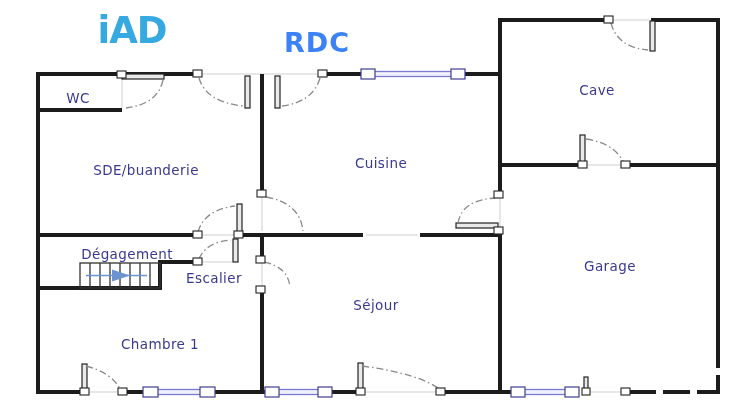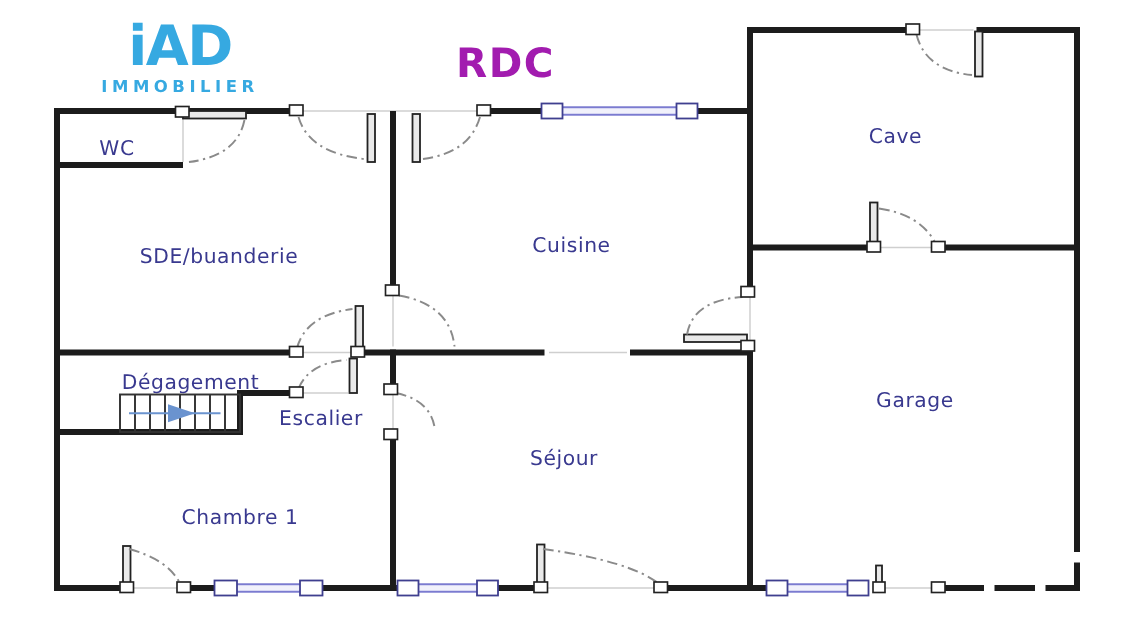--- a/index.html
+++ b/index.html
@@ -1,44 +1,43 @@
 <!DOCTYPE html>
 <html><head>
 <meta charset="utf-8">
 <style>
   html,body{margin:0;padding:0;background:#fff;}
   #stage{position:relative;width:750px;height:420px;background:#ffffff;overflow:hidden;
          font-family:"DejaVu Sans","Liberation Sans",sans-serif;}
   
-  #logo{position:absolute;left:52px;top:12px;width:136px;text-align:center;line-height:1;}
+  #logo{position:absolute;left:64px;top:12px;width:136px;text-align:center;line-height:1;}
   #logo .brand{color:#36a9e1;font-size:37px;font-weight:800;letter-spacing:-1px;font-family:"DejaVu Sans",sans-serif;}
   #logo .sub{color:#36a9e1;font-size:11px;font-weight:700;letter-spacing:3px;margin-top:3px;}
   #logo .agent{color:#8ec9ec;font-size:10.5px;font-weight:500;letter-spacing:.3px;margin-top:2px;}
-  #floor-title{position:absolute;left:304px;top:27px;color:#a21caf;font-size:27px;font-weight:800;letter-spacing:1px;
+  #floor-title{position:absolute;left:284px;top:27px;color:#3b82f6;font-size:27px;font-weight:800;letter-spacing:1px;
                font-family:"DejaVu Sans",sans-serif;}
   svg text{font-family:"DejaVu Sans","Liberation Sans",sans-serif;font-size:13.5px;fill:#39398f;letter-spacing:.4px;}
   .wall{stroke:#1c1c1c;stroke-width:4;fill:none;}
   .wall-dash{stroke:#1c1c1c;stroke-width:4;fill:none;}
   .thin{stroke:#cfcfcf;stroke-width:1;fill:none;}
   .arc{stroke:#8a8a8a;stroke-width:1.3;fill:none;stroke-dasharray:7 3 1.5 3;}
   .leaf{fill:#e9e9e9;stroke:#222;stroke-width:1.2;}
   .hinge{fill:#ffffff;stroke:#222;stroke-width:1.1;}
   .winband{fill:#f1f1fb;stroke:#7b7bd0;stroke-width:1.3;}
   .winbox{fill:#ffffff;stroke:#3f3f8f;stroke-width:1.2;}
   .stair{stroke:#333;stroke-width:1.3;fill:none;}
 </style>
 </head>
 <body>
 
 <div id="stage">
 
   
   <div id="logo">
     <div class="brand">iAD</div>
-    <div class="sub">IMMOBILIER</div>
   </div>
 
   
   <div id="floor-title">RDC</div>
 
   <svg width="750" height="420" viewBox="0 0 750 420">
 
     <g>
       <line class="thin" x1="198" y1="74" x2="322" y2="74"></line>
       <line class="thin" x1="122" y1="76" x2="122" y2="108"></line>

